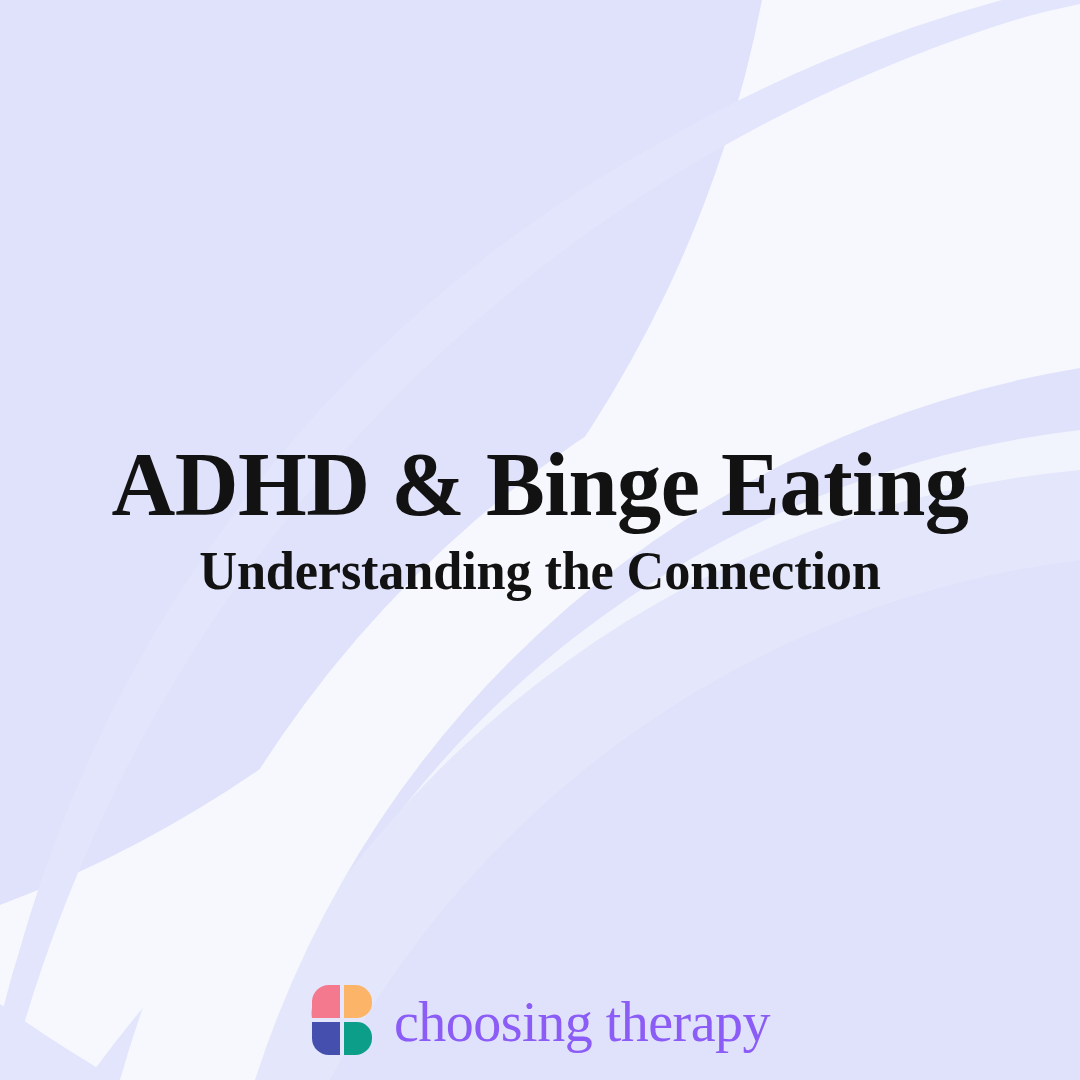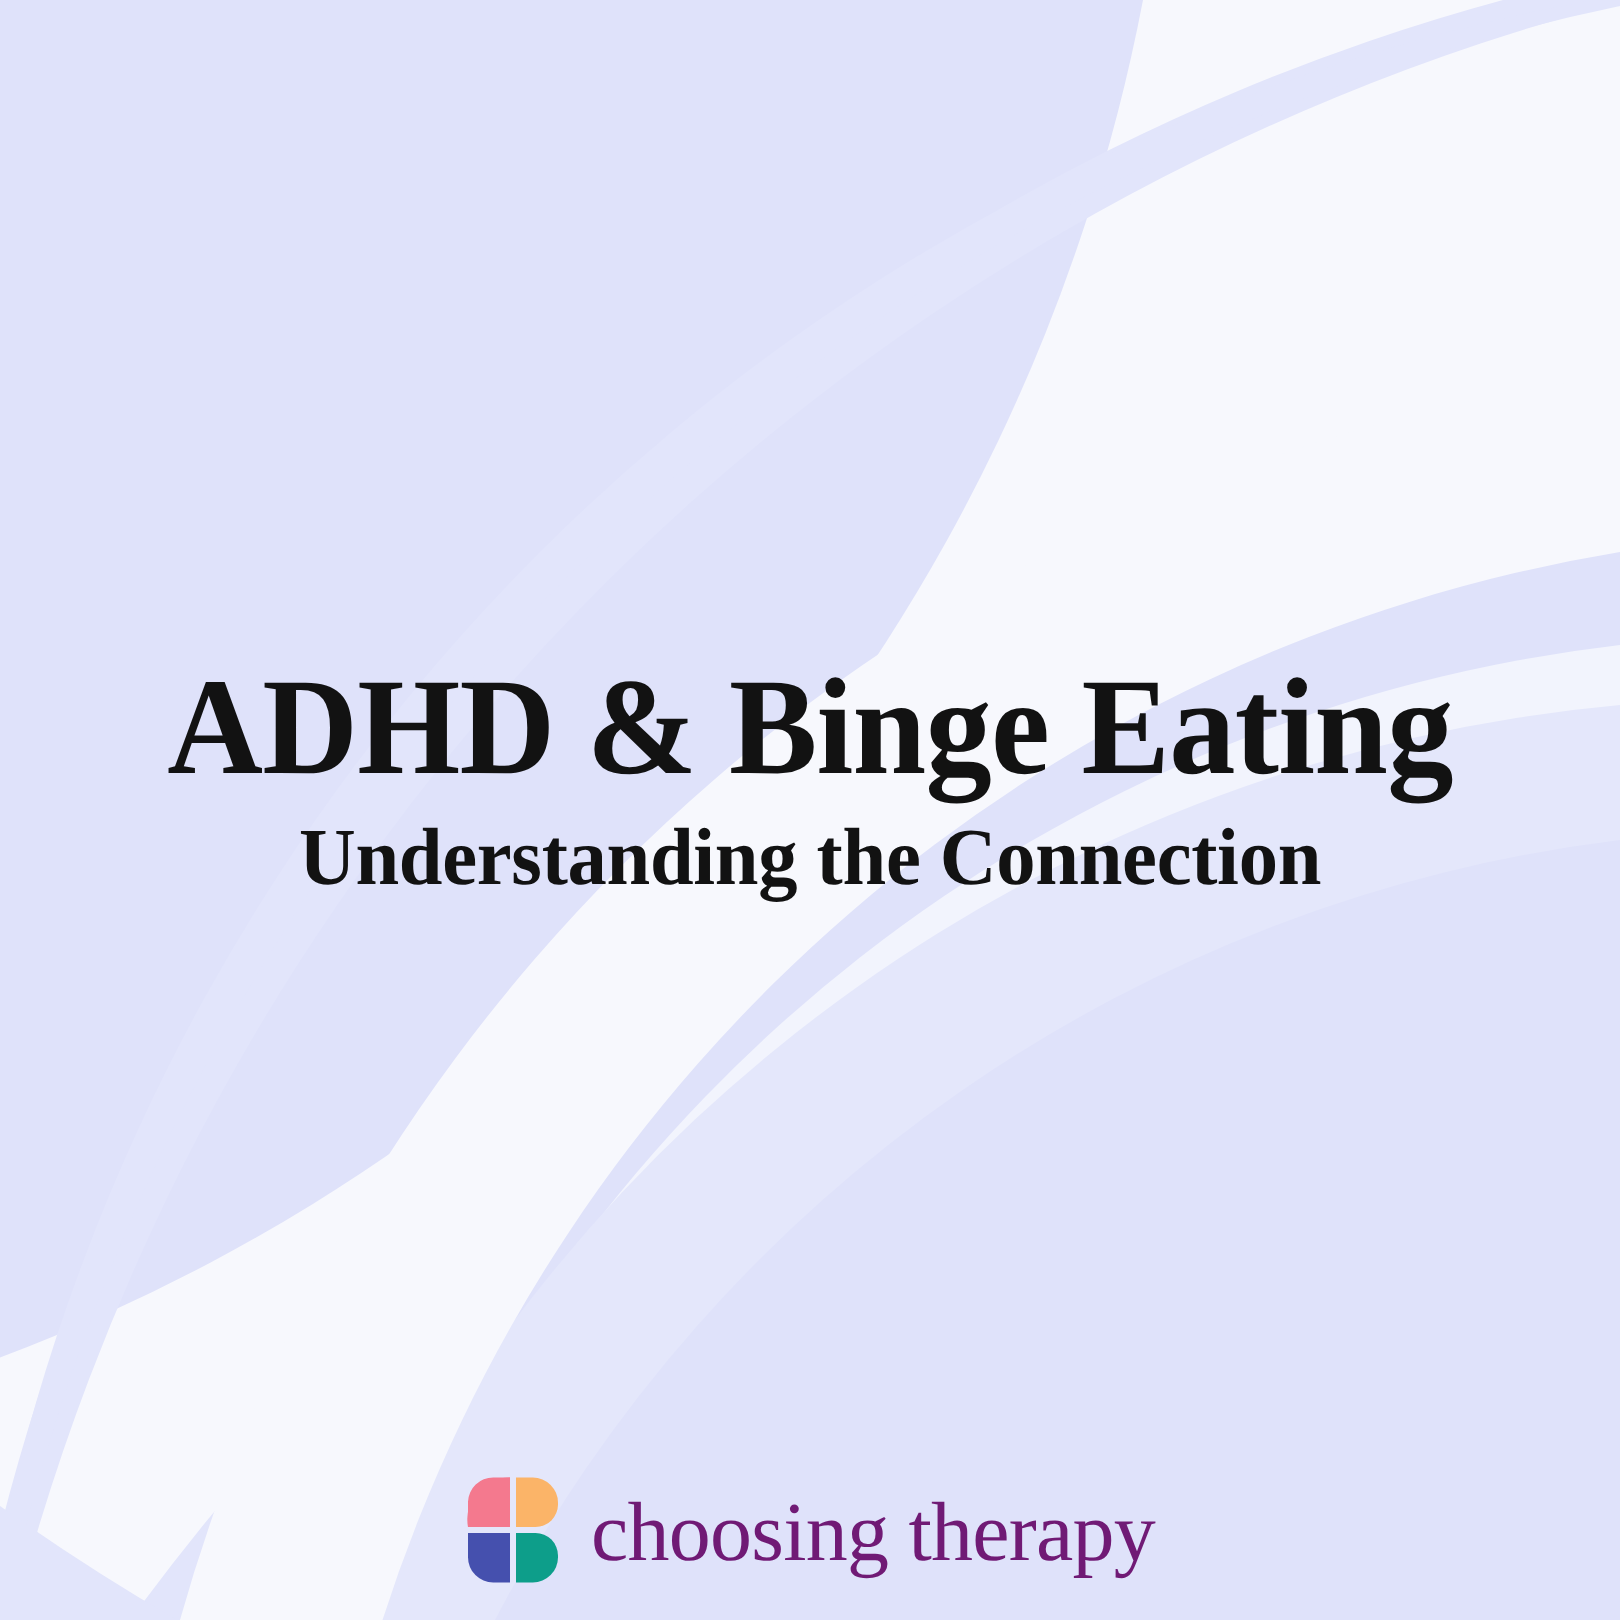--- a/index.html
+++ b/index.html
@@ -75,21 +75,21 @@
     width: 62px;
     height: 74px;
     display: block;
     flex: 0 0 auto;
   }
   .logo-word {
     font-family: "Liberation Serif", "DejaVu Serif", serif;
     font-size: 56px;
     font-weight: 400;
     line-height: 1;
-    color: #701a75;
+    color: #8b5cf6;
     letter-spacing: -0.5px;
     white-space: nowrap;
     position: relative;
     top: 2px;
   }
 </style>
 </head>
 <body>
 
 <div id="card">

